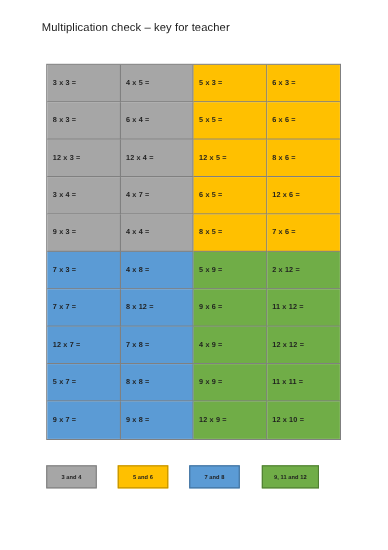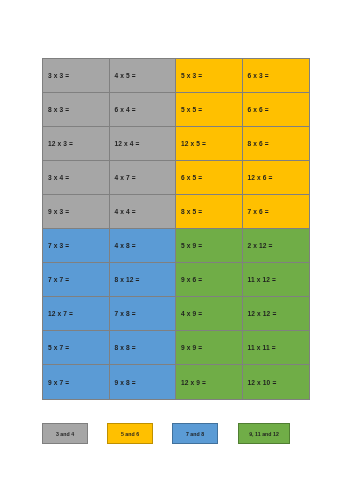--- a/index.html
+++ b/index.html
@@ -84,20 +84,21 @@
   .legend-item.i0 { left: 0px;   border: 1px solid #7f7f7f; }
   .legend-item.i1 { left: 65px;  border: 1px solid #bf9000; }
   .legend-item.i2 { left: 130px; border: 1px solid #41719c; }
   .legend-item.i3 { left: 196px; border: 1px solid #507e32; width: 52px; }
 </style>
 </head>
 <body>
 
 <div class="page">
 
+  <div class="page-title">Multiplication check – key for teacher</div>
 
   <div class="grid">
       <div class="cell c-grey">3 x 3 =</div>
       <div class="cell c-grey">4 x 5 =</div>
       <div class="cell c-yellow">5 x 3 =</div>
       <div class="cell c-yellow">6 x 3 =</div>
       <div class="cell c-grey">8 x 3 =</div>
       <div class="cell c-grey">6 x 4 =</div>
       <div class="cell c-yellow">5 x 5 =</div>
       <div class="cell c-yellow">6 x 6 =</div>

